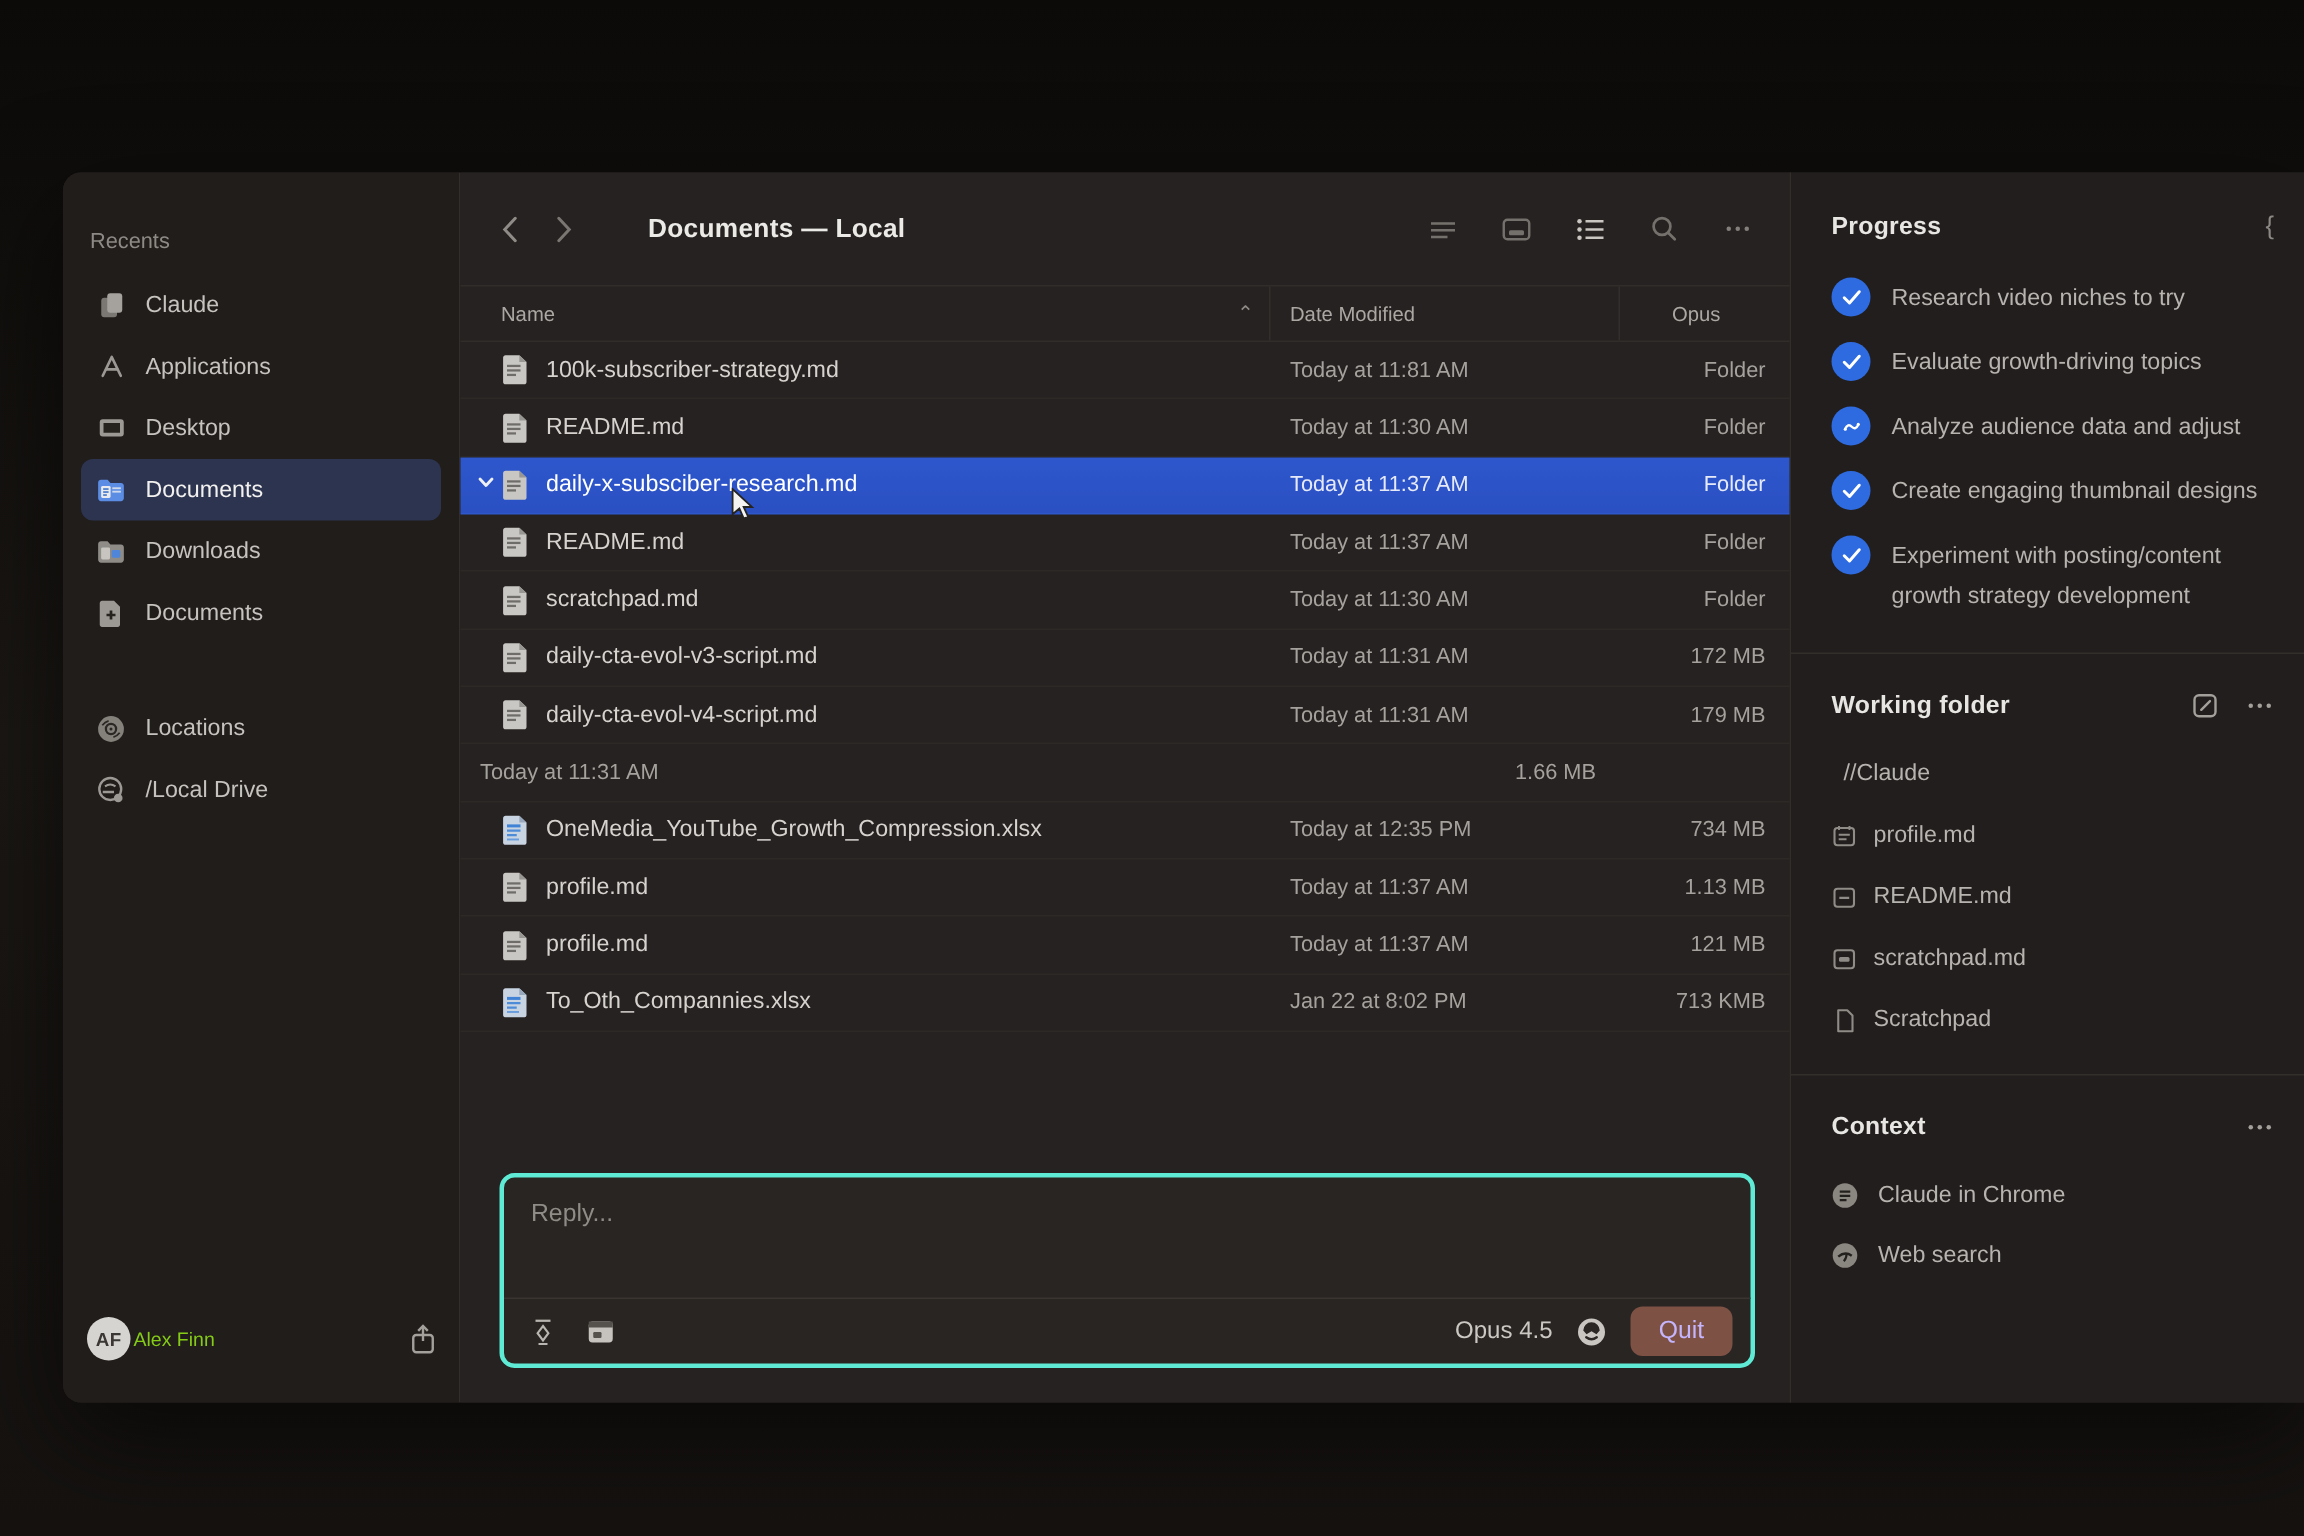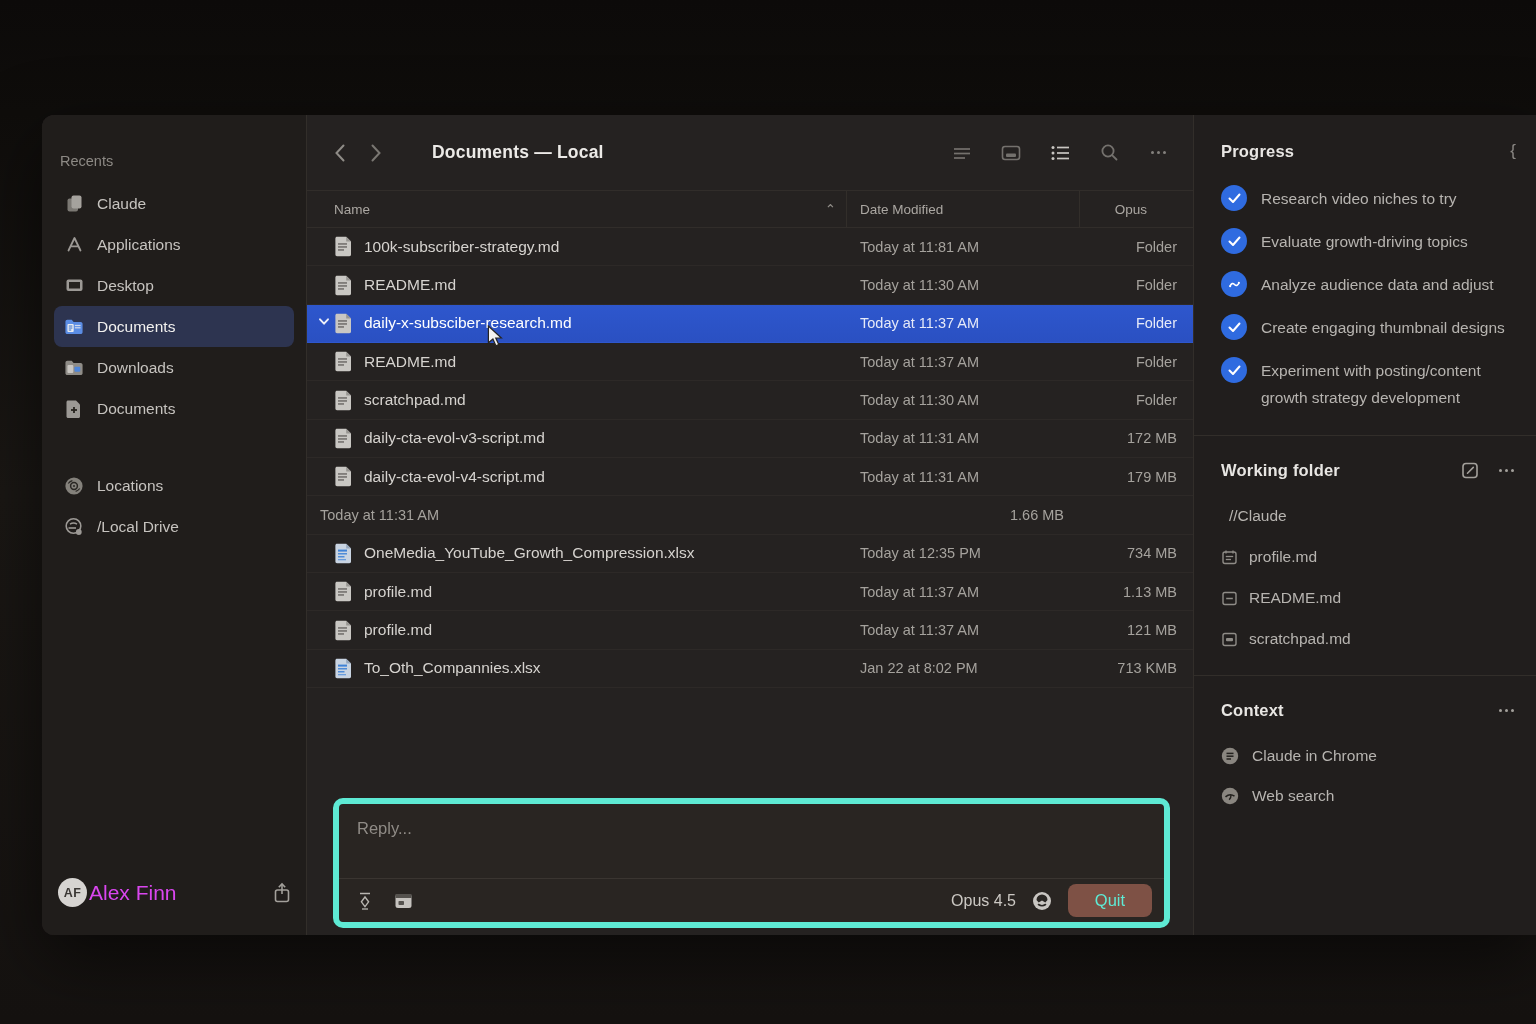--- a/index.html
+++ b/index.html
@@ -32,21 +32,21 @@
   .sb-gap{ height:36px; }
   .sb-footer{
     position:absolute; left:16px; right:14px; bottom:28px;
     display:flex; align-items:center; gap:2px;
   }
   .avatar{
     width:29px; height:29px; border-radius:50%; background:#d6d4d1;
     color:#3a3734; font-size:12.5px; font-weight:bold;
     display:flex; align-items:center; justify-content:center; letter-spacing:.3px;
   }
-  .sb-footer .uname{ color:#d946ef; font-size:21px; flex:1; }
+  .sb-footer .uname{ color:#84cc16; font-size:13px; flex:1; }
   
   .main{ width:886px; min-width:886px; position:relative; background:#252221; display:flex; flex-direction:column; }
   .toolbar{ height:75px; display:flex; align-items:center; padding:0 24px 0 27px; }
   .nav-chevrons{ display:flex; gap:22px; color:#8f8c87; }
   .nav-chevrons .chev{ width:14px; height:20px; display:flex; align-items:center; }
   .win-title{ margin-left:48px; font-size:17.5px; font-weight:bold; color:#eceae7; letter-spacing:.2px; }
   .tb-icons{ margin-left:auto; display:flex; align-items:center; gap:27px; }
   .tb-icons .tbi{ width:22px; height:20px; display:flex; align-items:center; justify-content:center; opacity:.75; }
   .tb-icons .tbi.bright{ opacity:1; }
   
@@ -69,38 +69,38 @@
   .frow .cell-date{ padding-left:13px; font-size:14.5px; color:#a5a29d; }
   .frow .cell-size{ text-align:right; padding-right:16px; font-size:14.5px; color:#a5a29d; }
   .frow .disc{ position:absolute; left:11px; top:12px; display:none; }
   .frow.selected{ background:linear-gradient(180deg,#2e57cd,#2a50c2); border-bottom-color:transparent; }
   .frow.selected .cell-name{ color:#ffffff; }
   .frow.selected .cell-date,.frow.selected .cell-size{ color:#e6eaf8; }
   .frow.selected .disc{ display:block; }
   .ficon{ width:19px; height:21px; flex:none; }
   
   .reply{
-    position:absolute; left:26px; top:683px; width:837px; height:130px;
-    background:#292522; border:6px solid #5eead4; border-radius:10px;
+    position:absolute; left:26px; top:667px; width:837px; height:130px;
+    background:#292522; border:3px solid #5eead4; border-radius:10px;
   }
   .reply textarea{
     width:100%; height:84px; background:transparent; border:none; outline:none; resize:none;
     padding:15px 18px; font-family:inherit; font-size:16.5px; color:#cfccc8;
   }
   .reply textarea::placeholder{ color:#8f8b86; }
   .reply-bar{
     position:absolute; left:0; right:0; bottom:0; height:44px;
     border-top:1px solid #3a3531; display:flex; align-items:center; padding:0 12px 0 16px; gap:18px;
   }
   .reply-bar .rbi{ width:20px; height:20px; display:flex; align-items:center; justify-content:center; }
   .reply-right{ margin-left:auto; display:flex; align-items:center; gap:16px; }
   .model-label{ color:#cbc8c3; font-size:16px; }
   .quit-btn{
-    width:84px; height:33px; border:none; border-radius:8px;
-    background:#7e5145; color:#5eead4; font-size:16.5px; font-family:inherit; cursor:default;
+    width:68px; height:33px; border:none; border-radius:8px;
+    background:#7e5145; color:#c4b5fd; font-size:16.5px; font-family:inherit; cursor:default;
   }
   
   .rpanel{
     flex:1; background:#211e1d; border-left:1px solid #322e2a;
     padding:26px 20px 0 27px; font-size:15.5px;
   }
   .rp-head{ display:flex; align-items:center; margin-bottom:24px; }
   .rp-title{ font-size:16.5px; font-weight:bold; color:#e8e6e3; letter-spacing:.2px; }
   .rp-head .spacer{ flex:1; }
   .rp-head .hic{ width:20px; height:20px; display:flex; align-items:center; justify-content:center; margin-left:16px; }
@@ -611,20 +611,28 @@
         </div>
         <div class="wf-item">
           <span class="ic">
             <svg width="17" height="17" viewBox="0 0 17 17">
               <rect x="2" y="2.5" width="13" height="12" rx="2" fill="none" stroke="#8f8c87" stroke-width="1.4"></rect>
               <rect x="5" y="7" width="7" height="3.2" rx="1" fill="#8f8c87"></rect>
             </svg>
           </span>
           <span>scratchpad.md</span>
         </div>
+        <div class="wf-item">
+          <span class="ic">
+            <svg width="16" height="17" viewBox="0 0 16 17">
+              <path d="M3.5 1.5h6l3.5 3.5v10.5h-9.5z" fill="none" stroke="#8f8c87" stroke-width="1.4" stroke-linejoin="round"></path>
+            </svg>
+          </span>
+          <span>Scratchpad</span>
+        </div>
       </div>
 
     <div class="rp-divider"></div>
 
     <div class="rp-head">
       <div class="rp-title">Context</div>
       <div class="spacer"></div>
       <span class="hic">
           <svg width="17" height="5" viewBox="0 0 17 5">
             <circle cx="2.5" cy="2.5" r="1.5" fill="#a3a09b"></circle>

